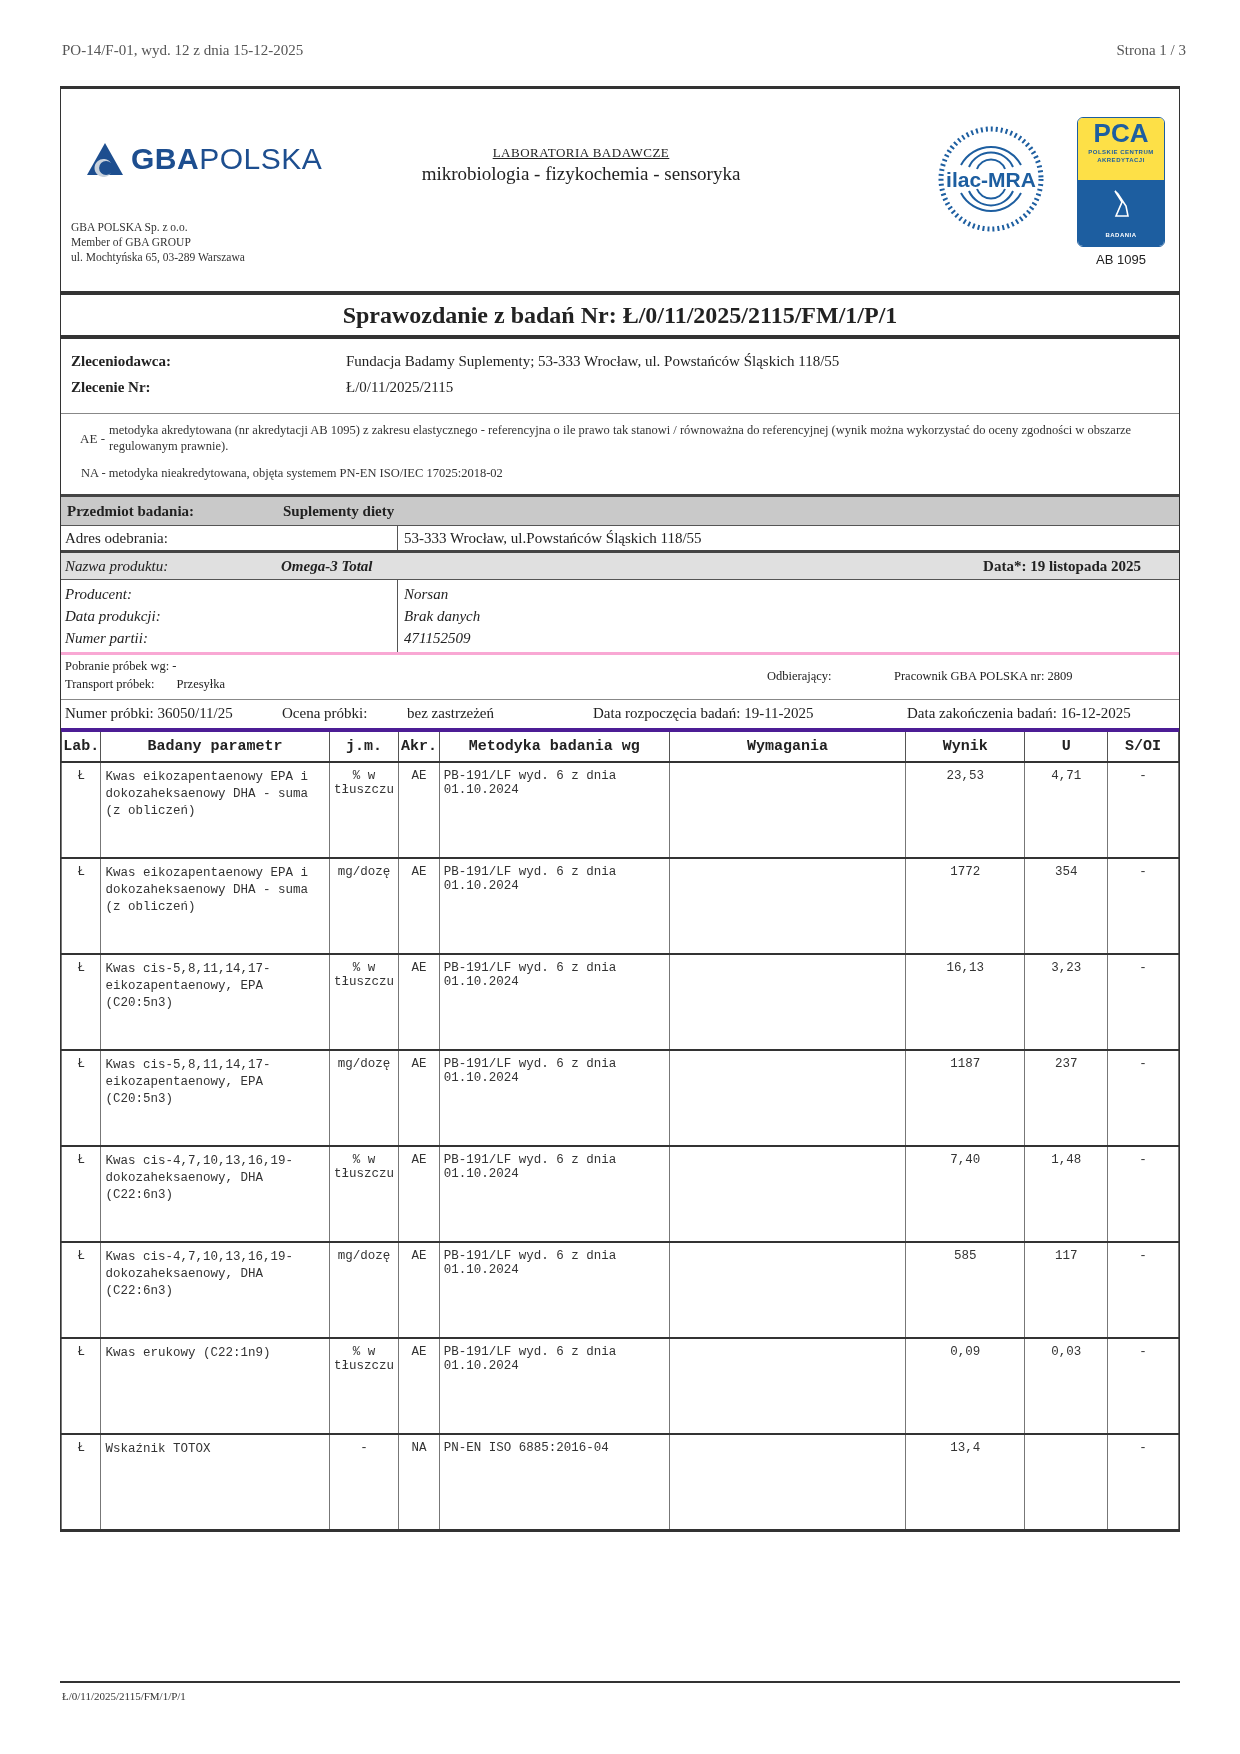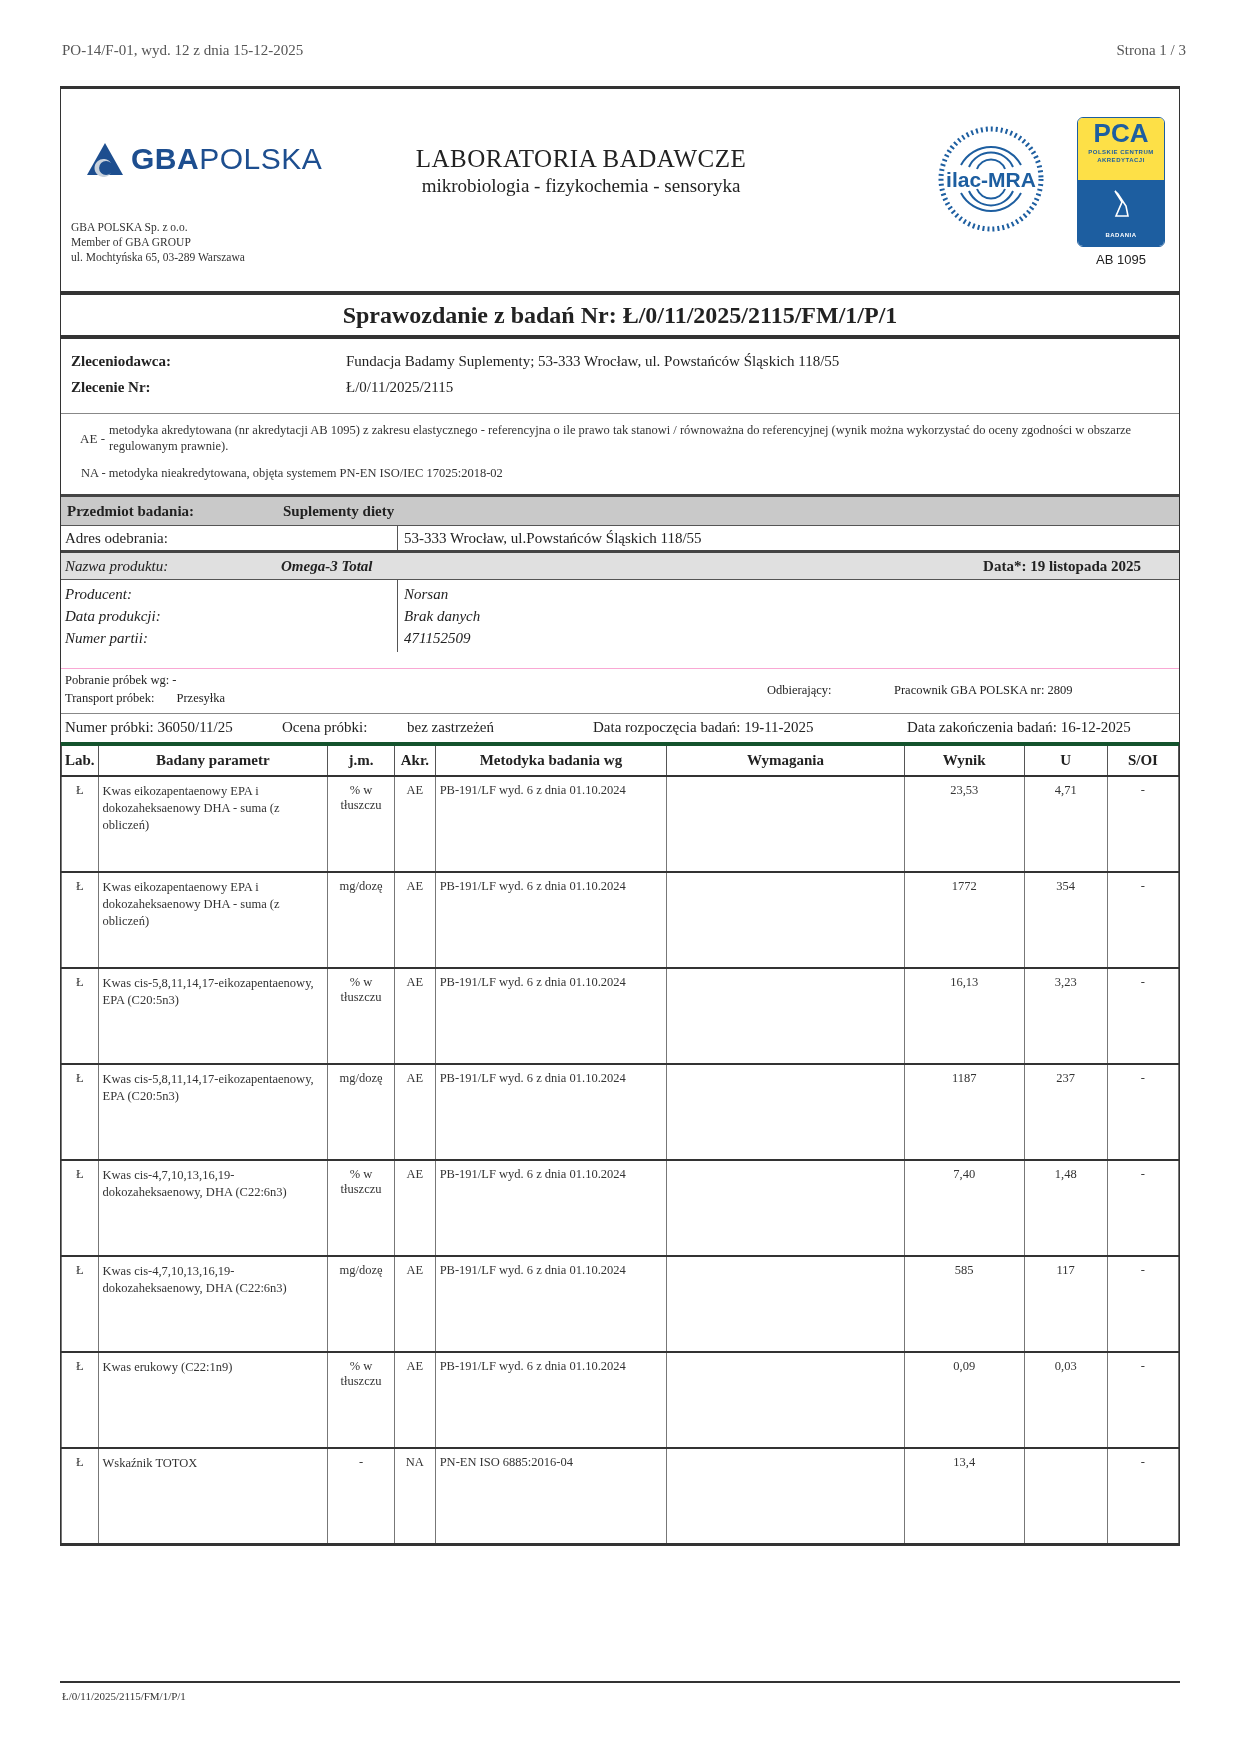--- a/index.html
+++ b/index.html
@@ -7,21 +7,21 @@
   .top-meta { position:absolute; top:42px; font-size:15px; color:#555; }
   #top-left { left:62px; }
   #top-right { right:54px; }
   .frame { position:absolute; left:60px; top:86px; width:1120px; border:1.5px solid #333; border-top:3px solid #333; box-sizing:border-box; }
   .header { position:relative; height:202px; }
   .logo { position:absolute; left:24px; top:52px; display:flex; align-items:center; }
   .logo-text { font-family:"Liberation Sans", sans-serif; font-size:30px; color:#1d4e8f; letter-spacing:0.5px; margin-left:6px; }
   .logo-text b { font-weight:bold; }
   .company { position:absolute; left:10px; top:131px; font-size:11.5px; line-height:15px; color:#333; }
   .lab-title { position:absolute; left:300px; width:440px; top:56px; text-align:center; }
-  .lab-title .l1 { font-size:25px; letter-spacing:0.5px; }
+  .lab-title .l1 { font-size:13px; letter-spacing:0.5px;text-decoration:underline; }
   .lab-title .l2 { font-size:19px; margin-top:2px; }
   .ilac { position:absolute; left:876px; top:36px; width:108px; height:108px; }
   .pca { position:absolute; left:1016px; top:28px; width:88px; }
   .pca-box { width:86px; height:128px; border:1.5px solid #1d5ea0; border-radius:6px; overflow:hidden; }
   .pca-top { height:62px; text-align:center; background:#fde047; }
   .pca-top .big { font-family:"Liberation Sans", sans-serif; font-weight:bold; font-size:26px; color:#1d5ea0; line-height:30px; }
   .pca-top .small { font-family:"Liberation Sans", sans-serif; font-weight:bold; font-size:6px; color:#1d5ea0; line-height:8px; letter-spacing:0.5px; }
   .pca-bottom { height:66px; background:#1d5ea0; color:#fff; text-align:center; position:relative; }
   .pca-bottom .bad { position:absolute; bottom:8px; left:0; right:0; font-family:"Liberation Sans", sans-serif; font-weight:bold; font-size:6px; letter-spacing:0.5px; }
   .pca-ab { font-family:"Liberation Sans", sans-serif; font-size:13px; text-align:center; margin-top:5px; color:#222; }
@@ -39,29 +39,29 @@
   .address { border-top:1.5px solid #555; height:24px; display:flex; font-size:15px; }
   .address .lbl { width:332px; padding-left:4px; line-height:24px; border-right:1.5px solid #555; }
   .address .val { padding-left:6px; line-height:24px; }
   .product { border-top:3px solid #444; background:#e0e0e0; height:26px; display:flex; align-items:center; font-size:15px; position:relative; }
   .product .lbl { font-style:italic; width:216px; padding-left:4px; }
   .product .val { font-style:italic; font-weight:bold; }
   .product .date { position:absolute; right:38px; font-weight:bold; }
   .prodinfo { border-top:1.5px solid #555; display:flex; height:72px; font-size:15px; font-style:italic; }
   .prodinfo .col1 { width:332px; padding-left:4px; border-right:1.5px solid #555; line-height:22px; padding-top:3px; }
   .prodinfo .col2 { padding-left:6px; line-height:22px; padding-top:3px; }
-  .sampling { border-top:1px solid #f9a8d4; height:44px; position:relative; font-size:12.5px;margin-top:16px; }
+  .sampling { border-top:3px solid #f9a8d4; height:44px; position:relative; font-size:12.5px; }
   .sampling .s1 { position:absolute; left:4px; top:4px; }
   .sampling .s2 { position:absolute; left:4px; top:22px; }
   .sampling .s2 .v { margin-left:22px; }
   .sampling .odb { position:absolute; left:706px; top:14px; }
   .sampling .odbv { position:absolute; left:833px; top:14px; }
   .sample-info { border-top:1.5px solid #888; height:28px; position:relative; font-size:15px; }
   .sample-info span { position:absolute; top:5px; }
-  table.results { width:100%; border-collapse:collapse; border-top:4px solid #14532d; font-size:12.5px; }
+  table.results { width:100%; border-collapse:collapse; border-top:4px solid #4c1d95; font-size:12.5px;font-family:Liberation Mono, monospace; }
   table.results th { font-weight:bold; font-size:15px; height:27px; border:1.5px solid #555; border-bottom:2px solid #333; }
   table.results td { vertical-align:top; padding:6px 4px; border-left:1.5px solid #777; border-right:1.5px solid #777; border-bottom:2px solid #333; height:82px; color:#333; }
   table.results td.c { text-align:center; }
   table.results td.param { line-height:17px; }
   .footer-line { position:absolute; left:60px; width:1120px; top:1681px; border-top:2.5px solid #333; }
   .footer-text { position:absolute; left:62px; top:1690px; font-size:11px; color:#333; }
 </style>
 </head>
 <body>
 

